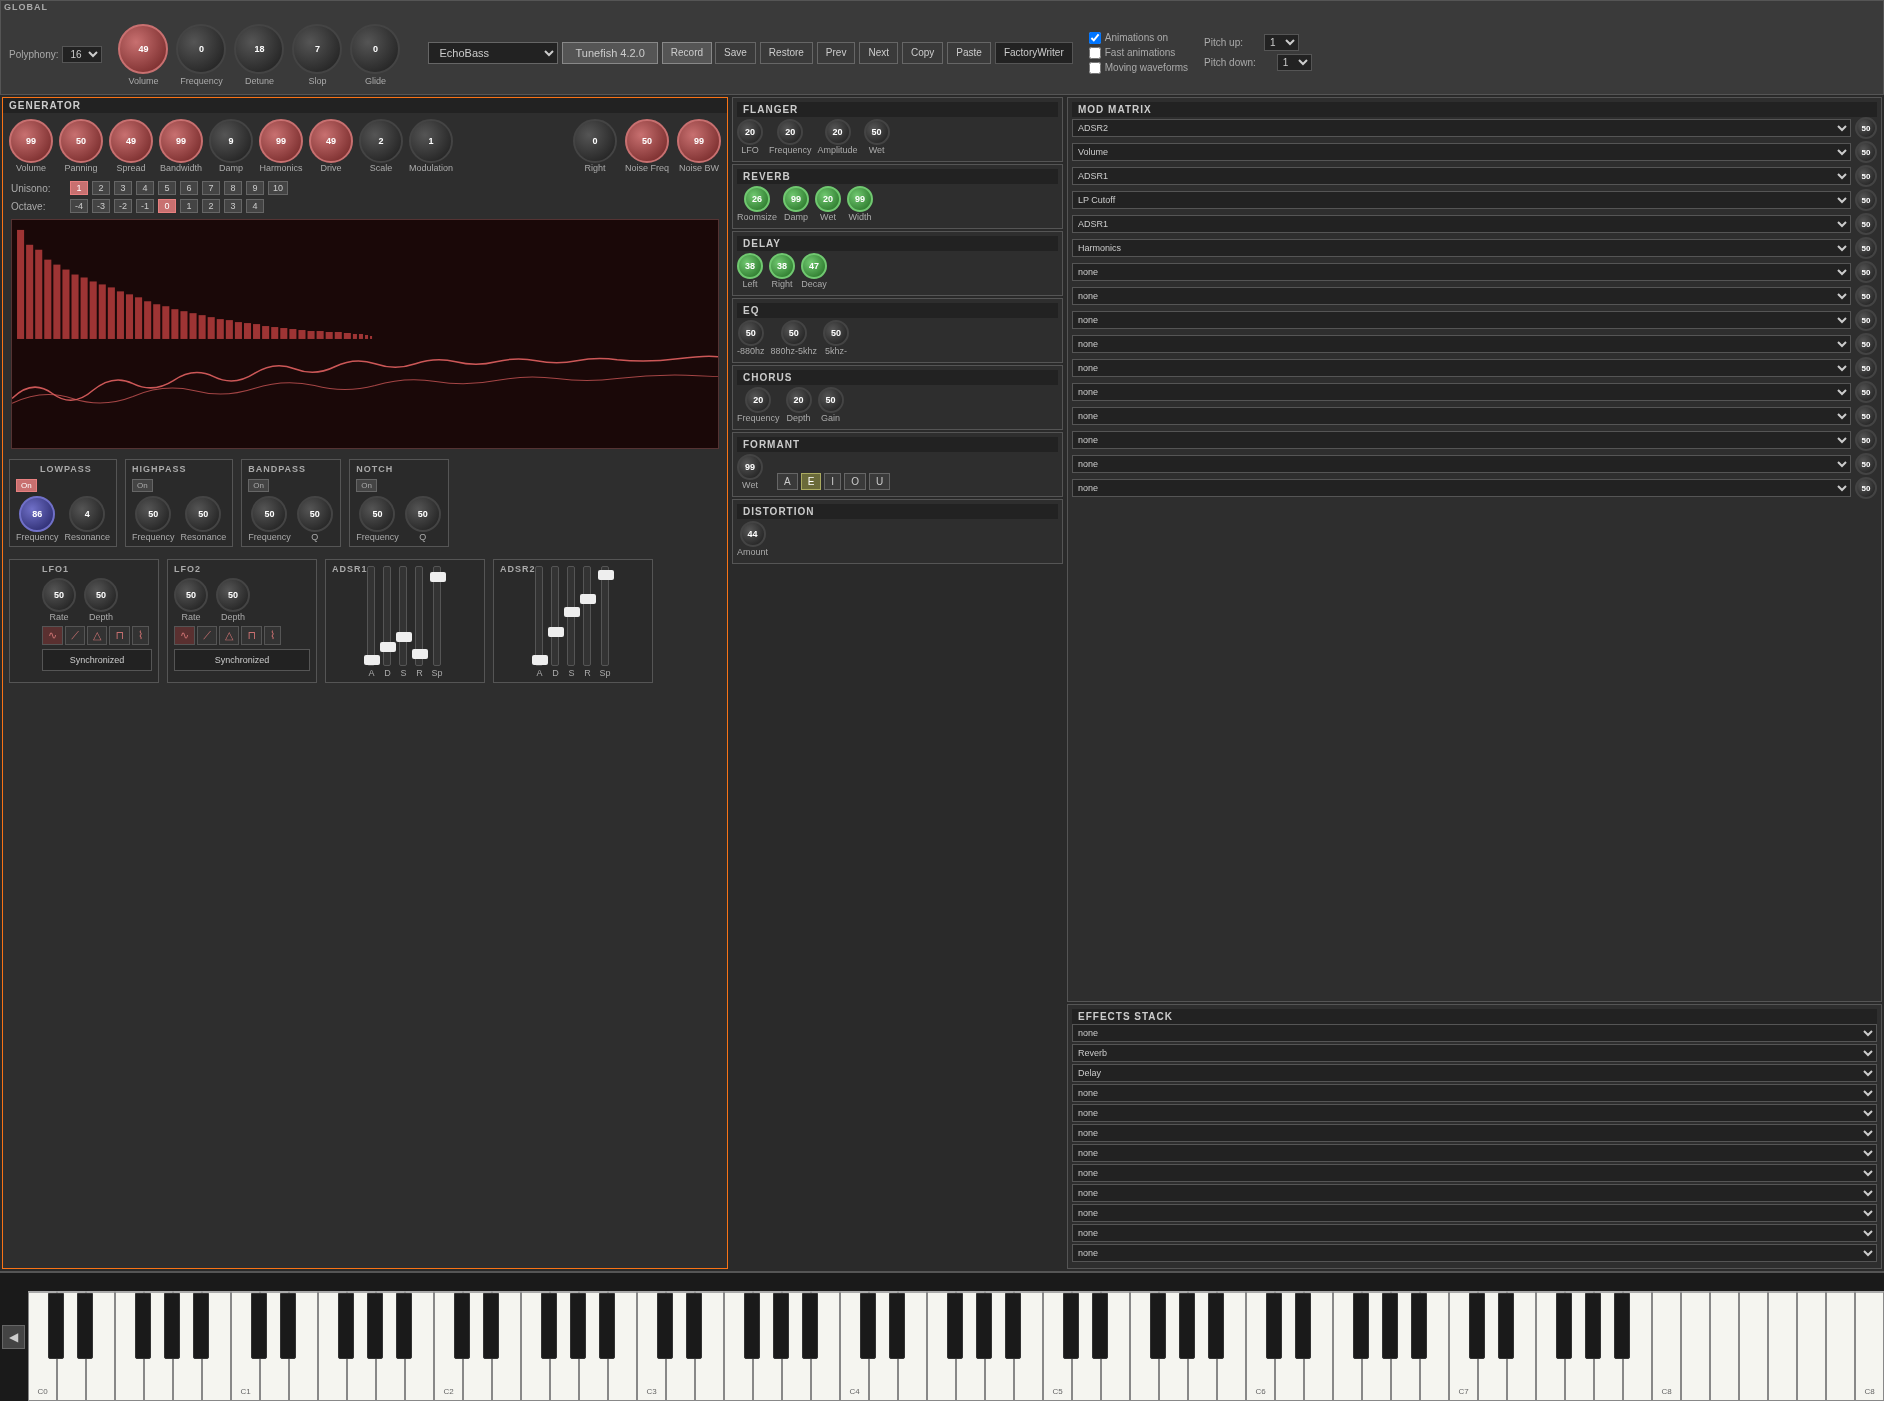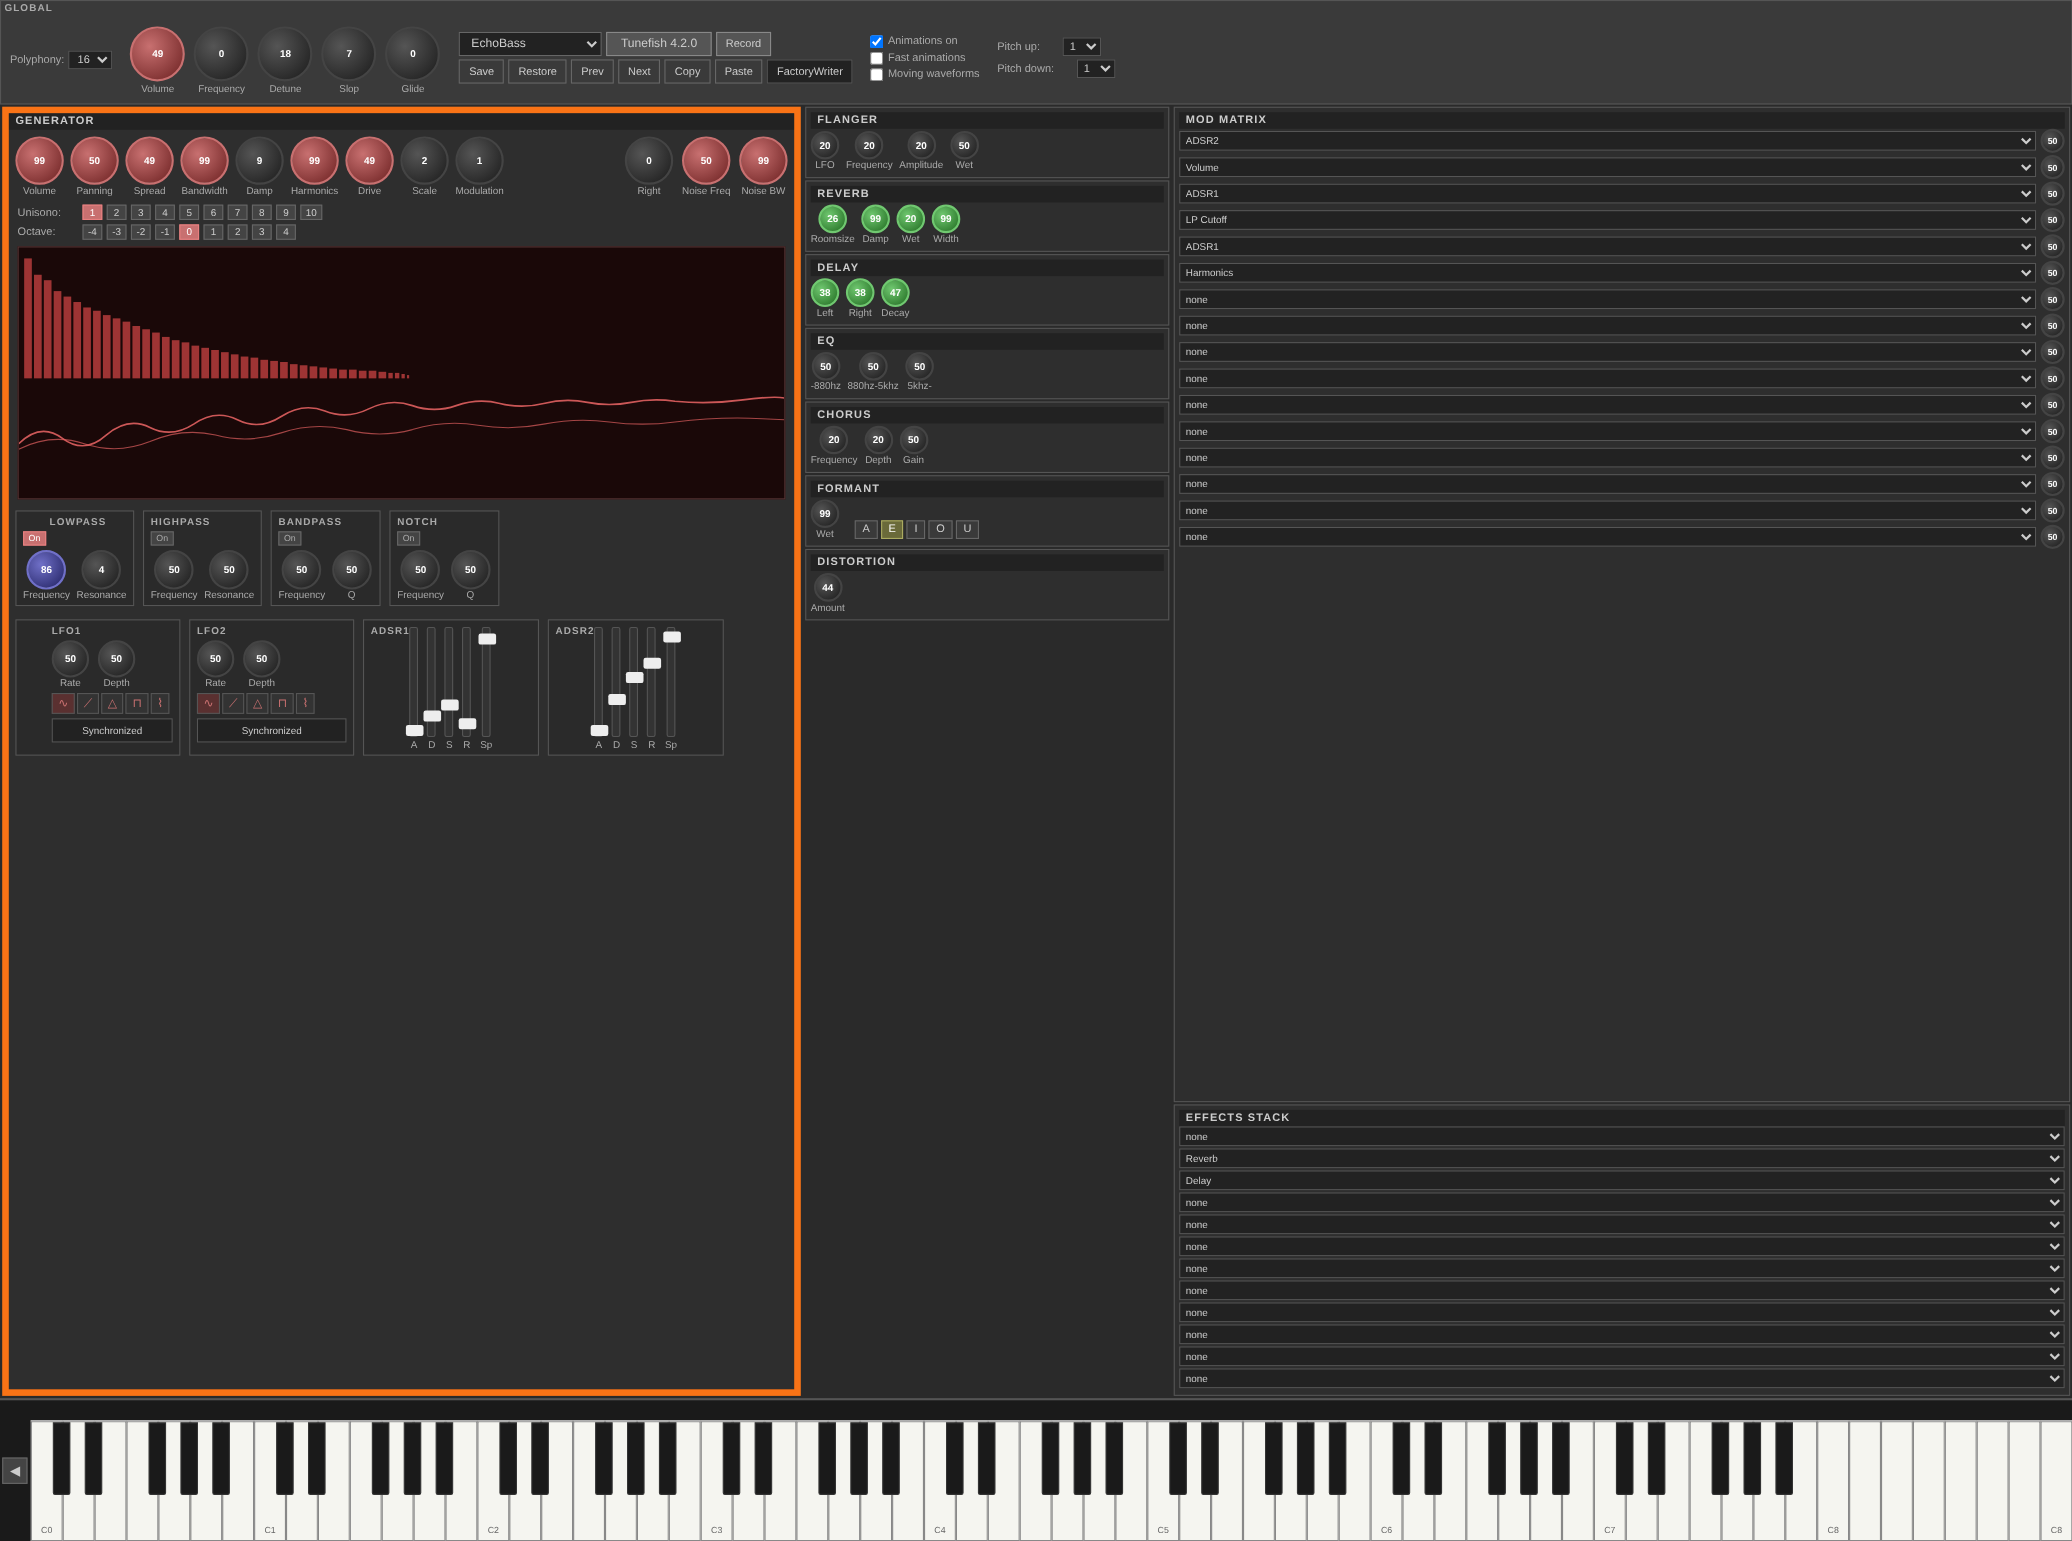--- a/index.html
+++ b/index.html
@@ -157,21 +157,21 @@
       color: #ccc;
       border: 1px solid #555;
       width: 35px;
       font-size: 10px;
       padding: 1px;
     }
 
     
     .generator-section {
       background: #2e2e2e;
-      border: 6px solid #f97316;
+      border: 1px solid #f97316;
       margin: 2px;
     }
     .section-title {
       background: #222;
       color: #ccc;
       font-size: 10px;
       font-weight: bold;
       padding: 2px 6px;
       letter-spacing: 1px;
     }
@@ -504,21 +504,21 @@
       <span class="knob-label">Slop</span>
     </div>
 
     <div class="knob-group" style="margin-top:14px;">
       <div class="knob large knob-dark">
         <span>0</span>
       </div>
       <span class="knob-label">Glide</span>
     </div>
 
-    <div style="display:flex;flex-direction:column;gap:3px;margin-left:9px;margin-top:10px;">
+    <div style="display:flex;flex-direction:row;gap:3px;margin-left:20px;margin-top:10px;">
       <div style="display:flex;gap:4px;align-items:center;">
         <select class="preset-select"><option>EchoBass</option></select>
         <div class="tunefish-badge">Tunefish 4.2.0</div>
         <button class="btn btn-record">Record</button>
       </div>
       <div style="display:flex;gap:4px;align-items:center;">
         <button class="btn">Save</button>
         <button class="btn">Restore</button>
         <button class="btn">Prev</button>
         <button class="btn">Next</button>

